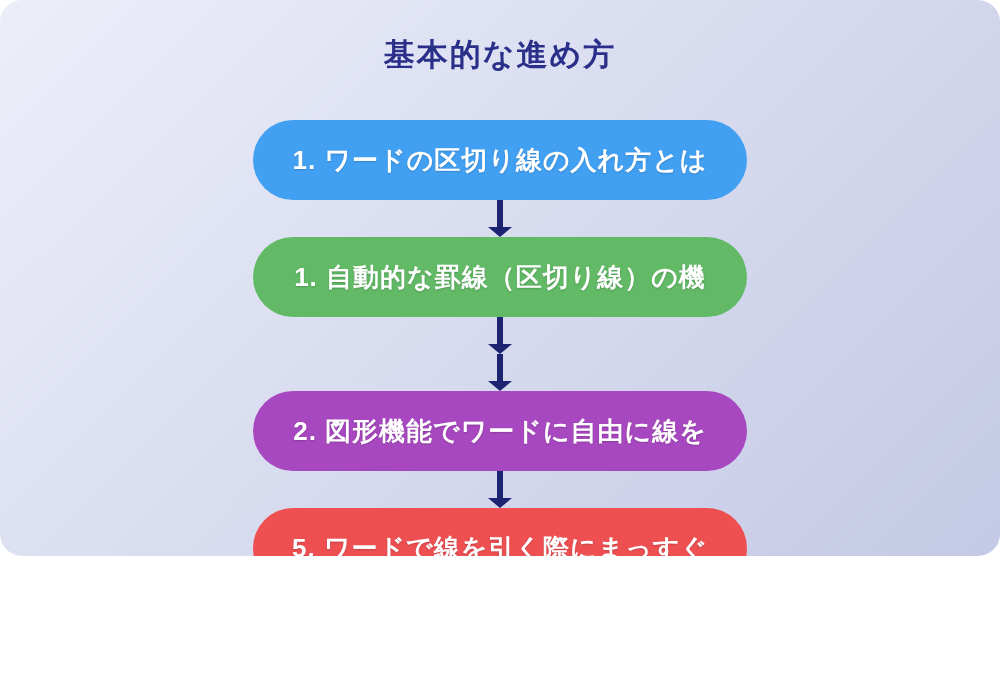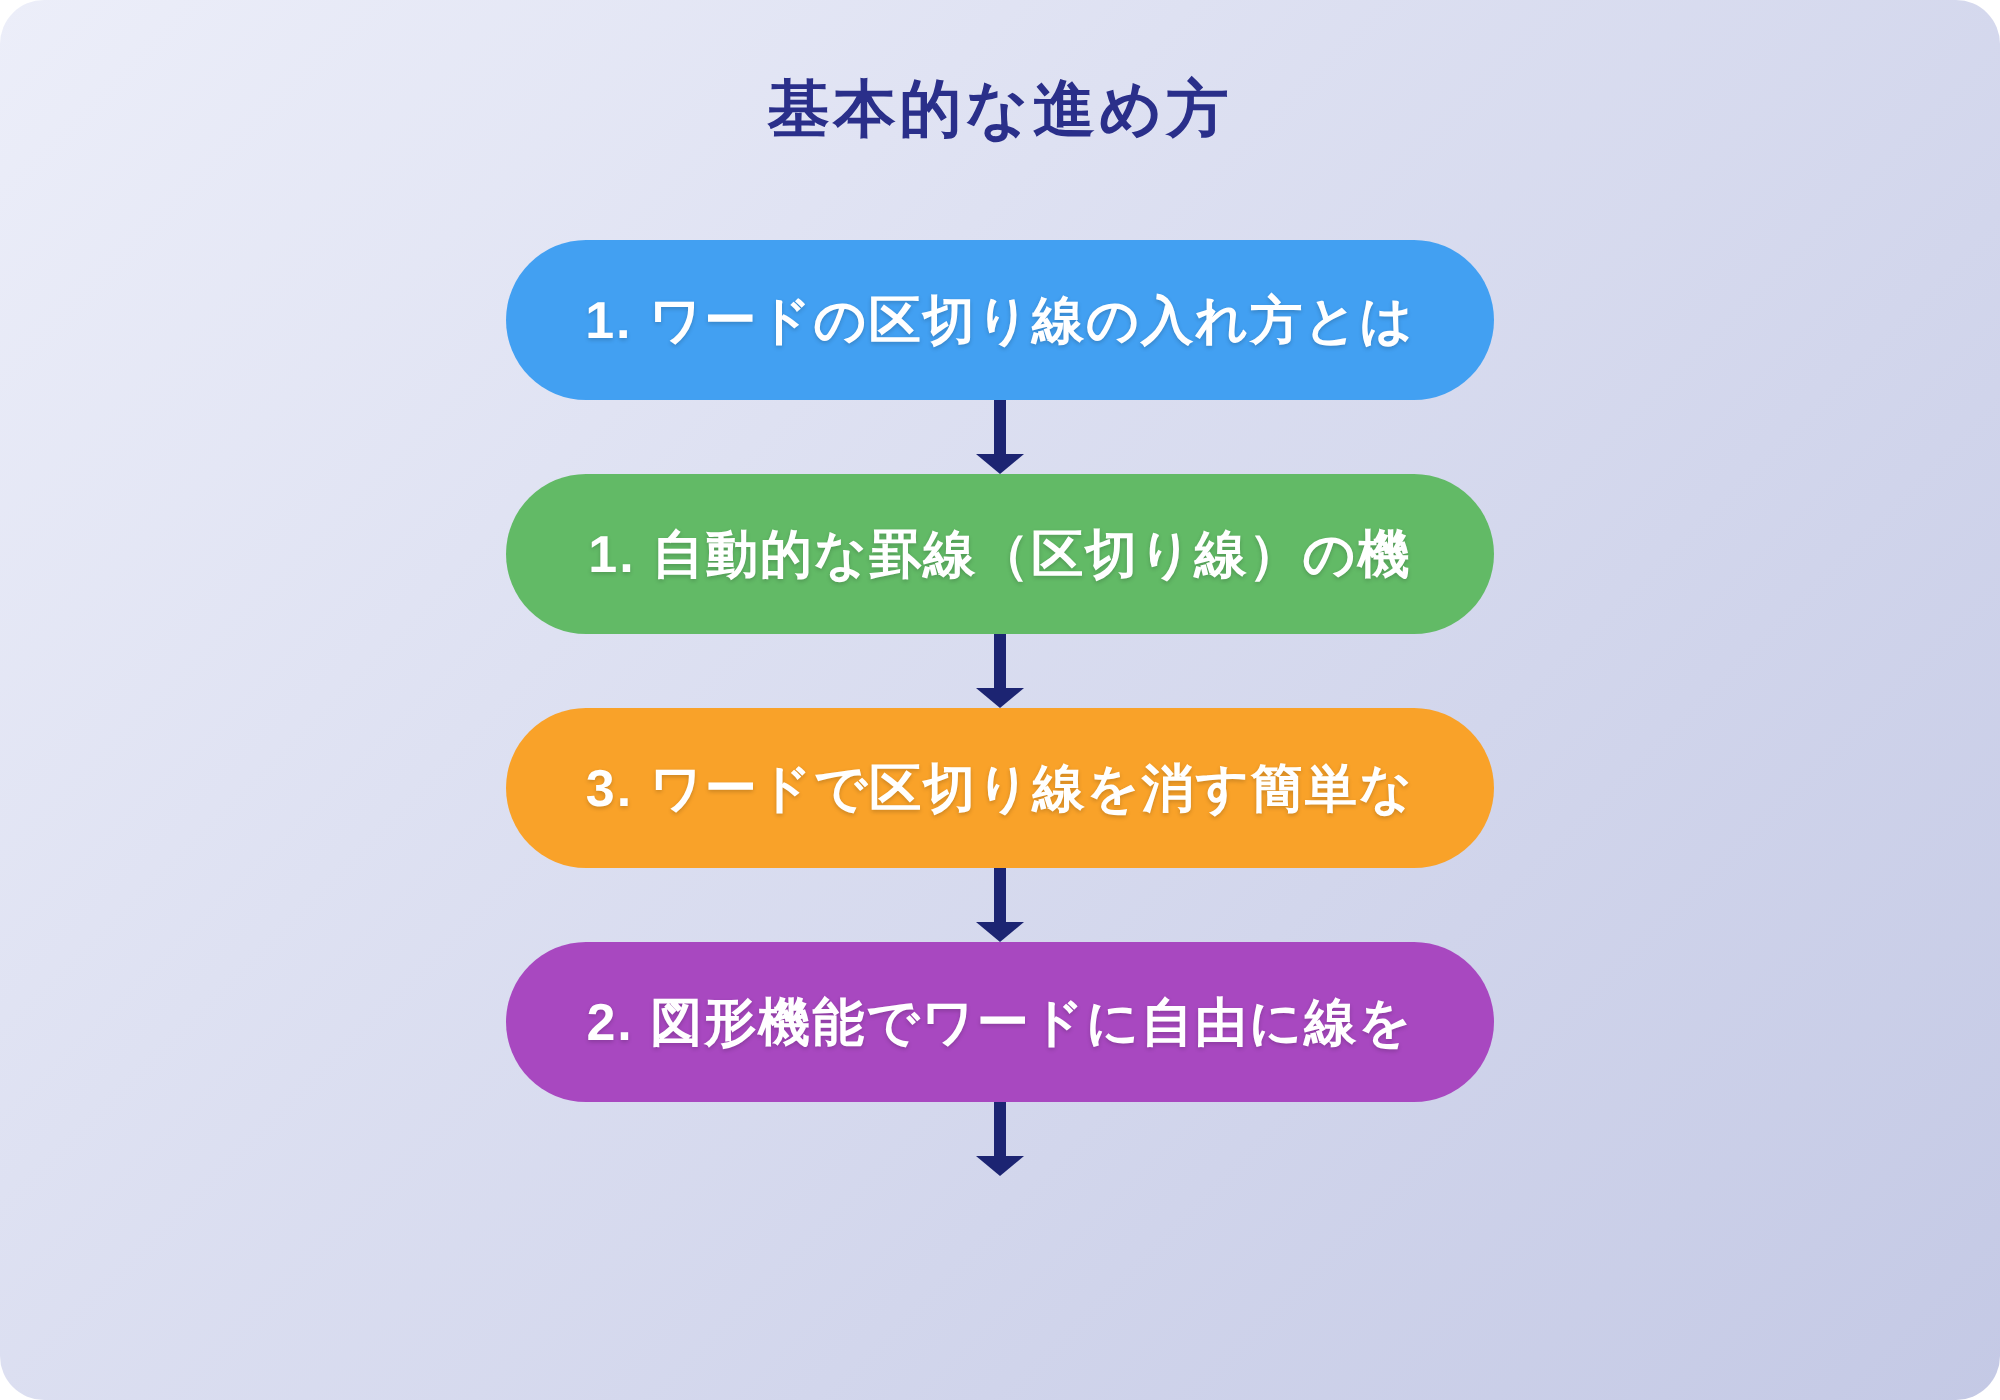--- a/index.html
+++ b/index.html
@@ -4,21 +4,21 @@
 <style>
   html, body {
     margin: 0;
     padding: 0;
     background: #ffffff;
     font-family: "Liberation Sans", "DejaVu Sans", sans-serif;
   }
   .card {
     position: relative;
     width: 1000px;
-    height: 700px;
+    height: 556px;
     border-radius: 22px;
     overflow: hidden;
     background: #dfe2f1; 
   }
   .title {
     position: absolute;
     top: 34px;
     left: 0;
     width: 100%;
     margin: 0;
@@ -93,33 +93,33 @@
 
     <div class="pill" style="background: rgb(98, 186, 102);">
       <span class="pill-label">1. 自動的な罫線（区切り線）の機</span>
     </div>
 
     <div class="arrow" style="color: rgb(28, 36, 114);">
       <div class="arrow-stem"></div>
       <div class="arrow-head"></div>
     </div>
 
-    <div class="pill" style="background: rgb(249, 162, 41);">
-      <span class="pill-label">3. ワードで区切り線を消す簡単な</span>
-    </div>
 
     <div class="arrow" style="color: rgb(28, 36, 114);">
       <div class="arrow-stem"></div>
       <div class="arrow-head"></div>
     </div>
 
     <div class="pill" style="background: rgb(168, 72, 192);">
       <span class="pill-label">2. 図形機能でワードに自由に線を</span>
     </div>
 
     <div class="arrow" style="color: rgb(28, 36, 114);">
       <div class="arrow-stem"></div>
       <div class="arrow-head"></div>
     </div>
 
+    <div class="pill" style="background: rgb(238, 80, 82);">
+      <span class="pill-label">5. ワードで線を引く際にまっすぐ</span>
+    </div>
 
   </div>
 </div>
 
 </body></html>

